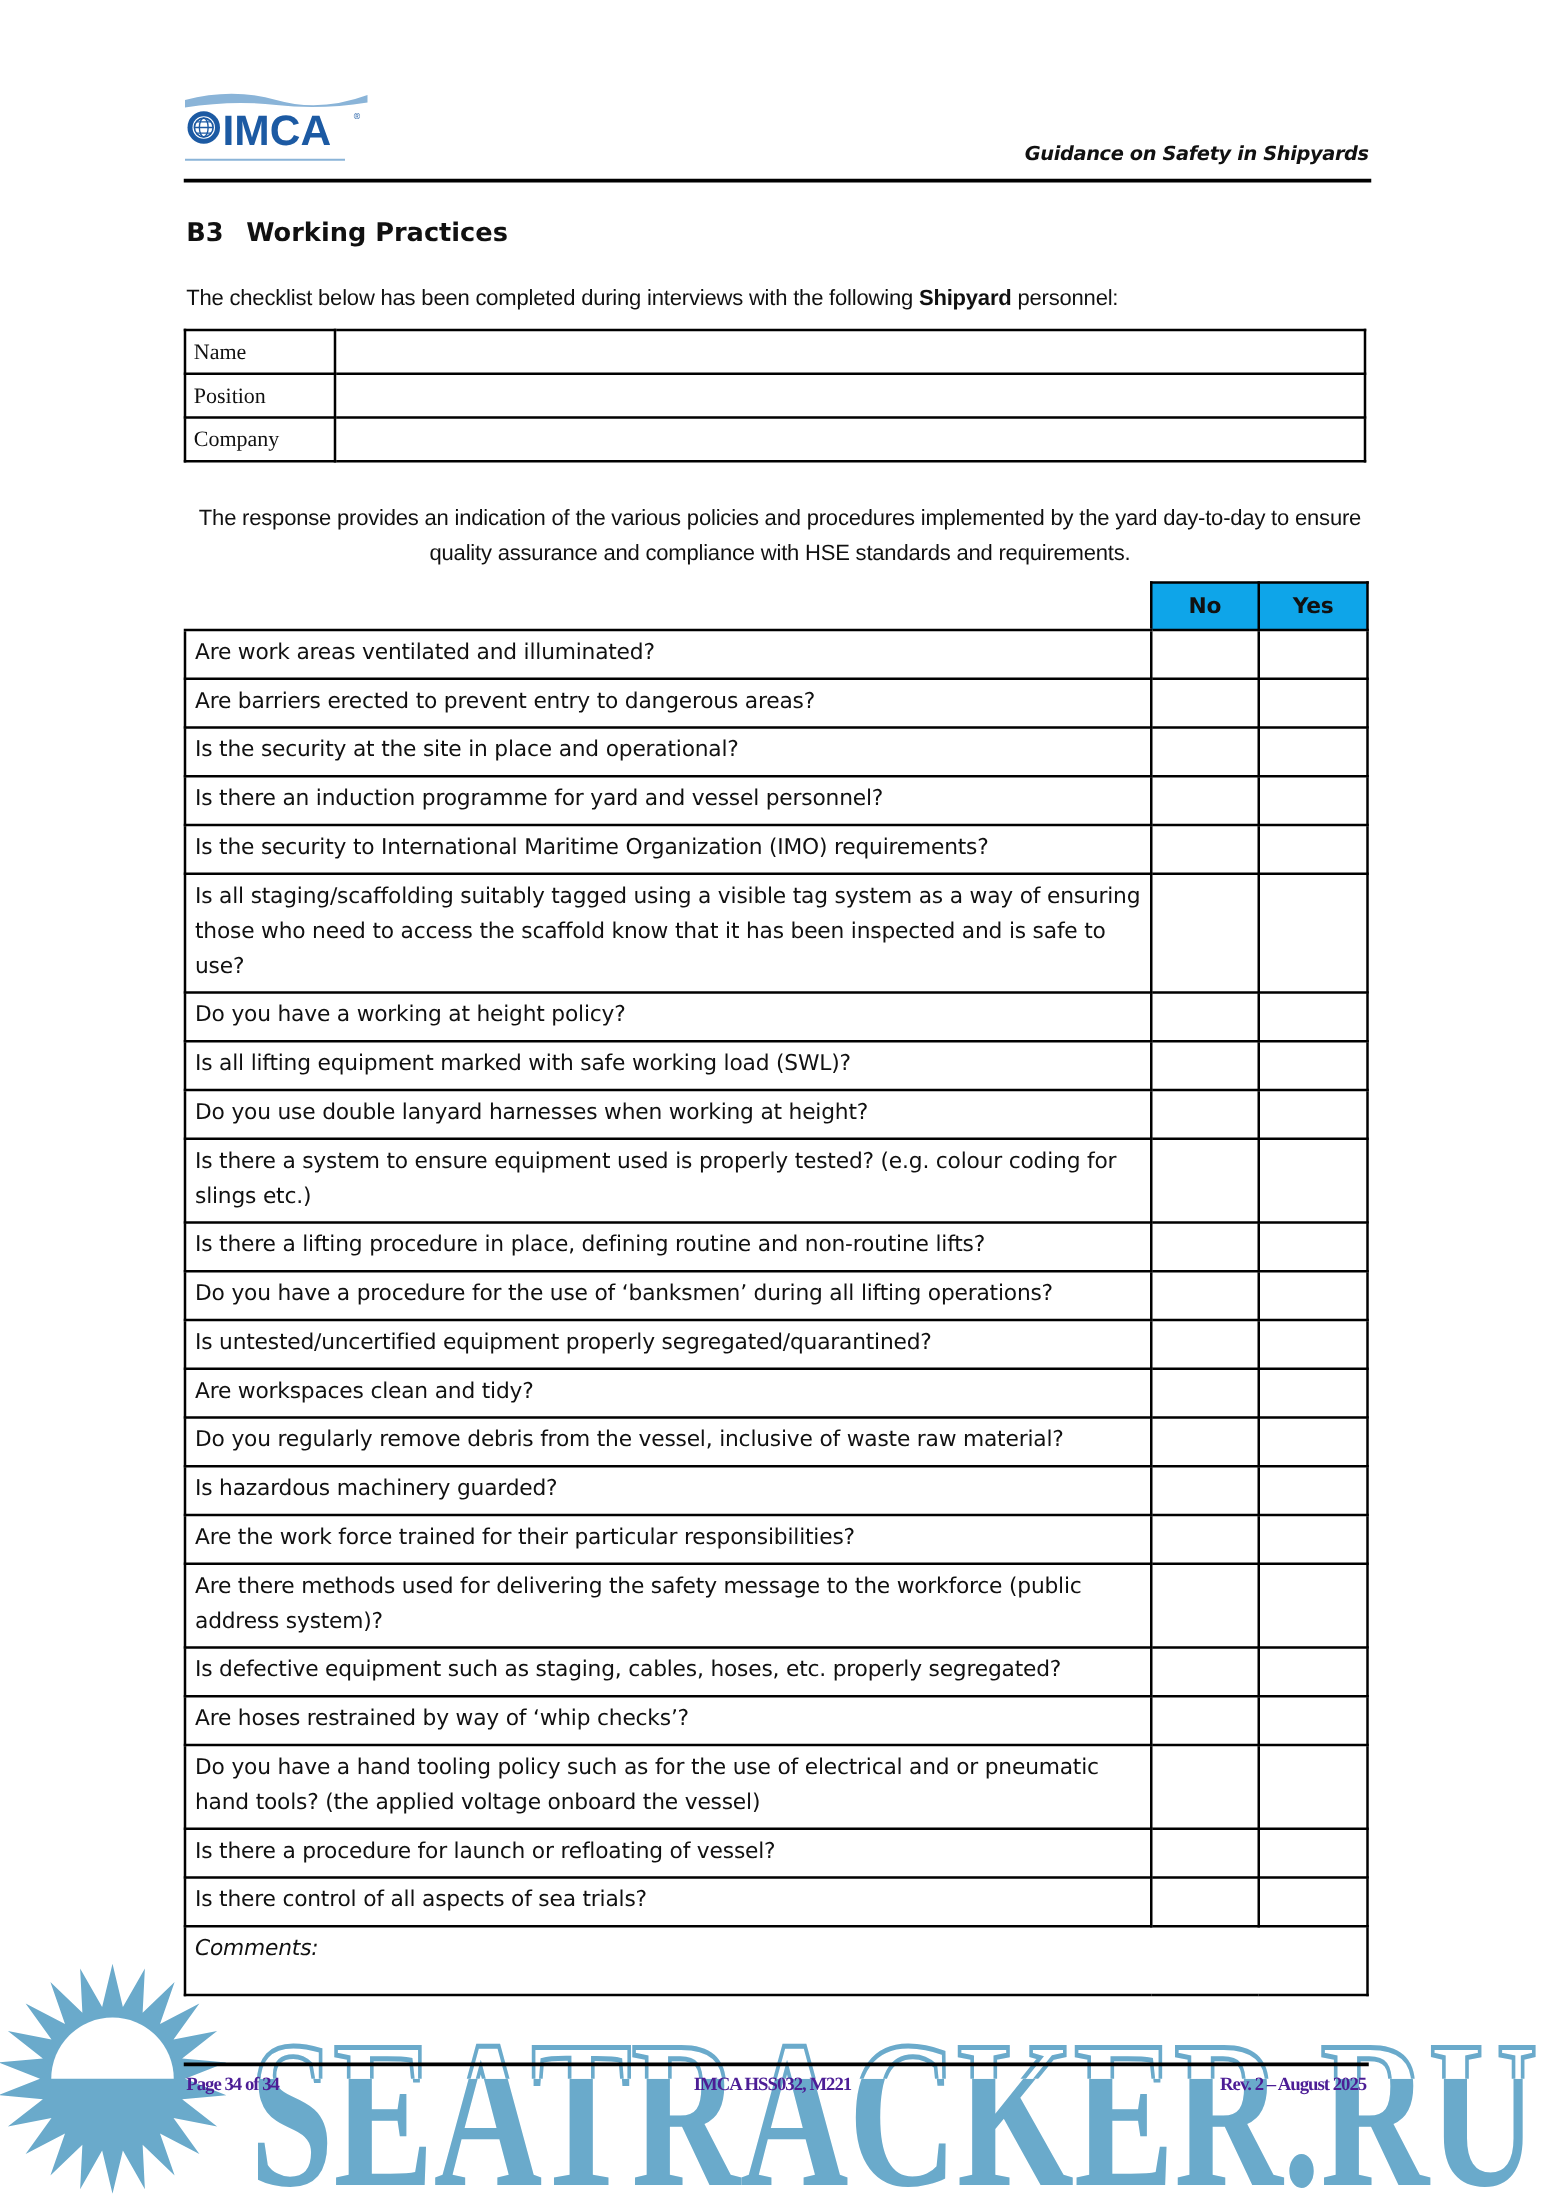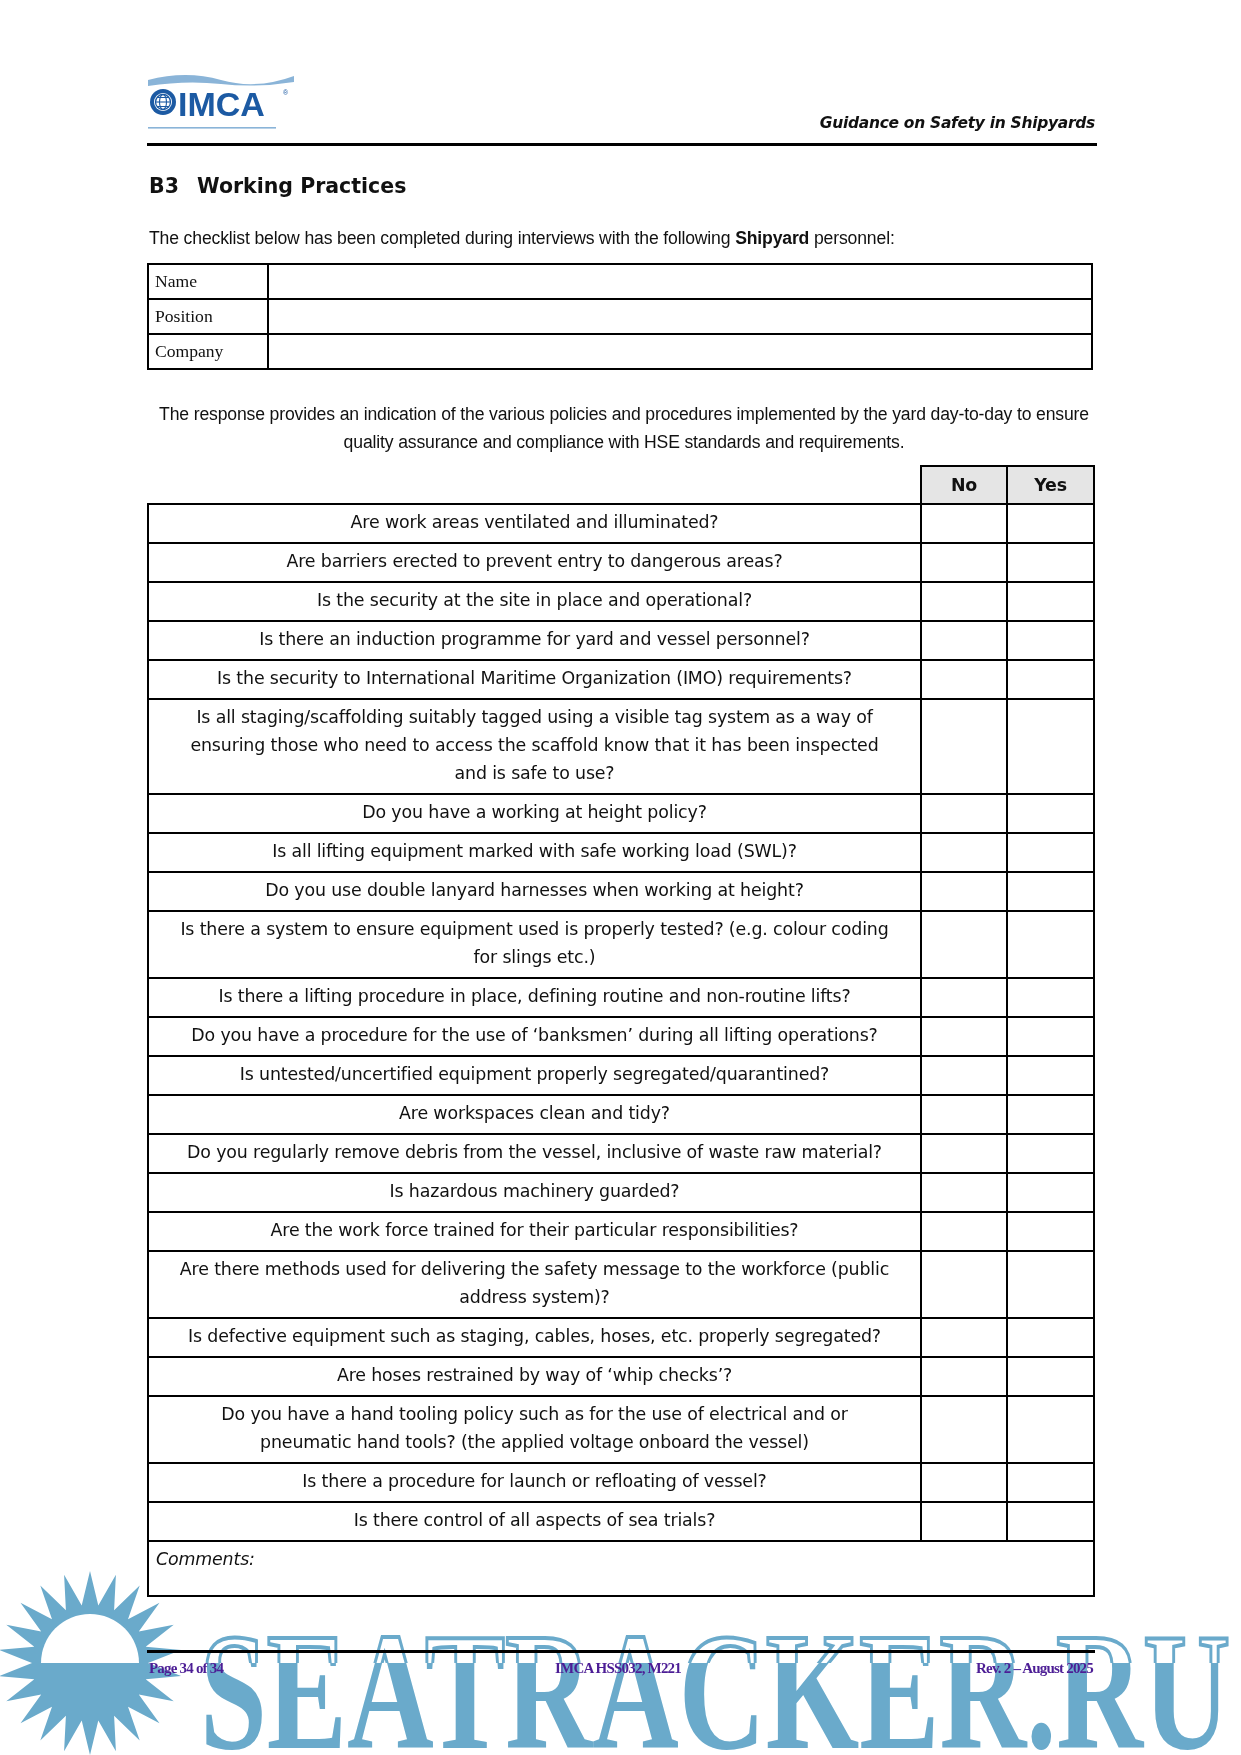--- a/index.html
+++ b/index.html
@@ -22,26 +22,26 @@
   #response { top: 400px; text-align: center; }
 
   
   #personnel-table { left: 147px; top: 263px; width: 946px; border-collapse: collapse; }
   #personnel-table td { border: 2.5px solid #000; height: 33px; padding: 0 6px; font-size: 17.6px; font-family: Liberation Serif, serif; }
   #personnel-table td.lbl { width: 106px; }
 
   
   #checklist { left: 147px; top: 465px; width: 946px; border-collapse: collapse; table-layout: fixed; }
   #checklist td, #checklist th { border: 2.5px solid #000; font-family: "DejaVu Sans", sans-serif; font-size: 17.4px; letter-spacing: -0.15px; }
-  #checklist th { background: #e5e5e5; font-weight: bold; height: 34px; text-align: center; }
+  #checklist th { background: #0ea5e9; font-weight: bold; height: 34px; text-align: center; }
   #checklist th.blank { background: transparent; border: none; border-bottom: 2.5px solid #000; }
   #checklist col.q { width: 773px; }
   #checklist col.no { width: 86px; }
   #checklist col.yes { width: 87px; }
-  #checklist td.q { padding: 3px 25px; line-height: 28px; vertical-align: top; text-align: center; }
+  #checklist td.q { padding: 3px 7px; line-height: 28px; vertical-align: top; }
   #checklist tr.l1 td { height: 31px; }
   #checklist tr.l2 td { height: 59px; }
   #checklist tr.l3 td { height: 87px; }
   #checklist td.comments { font-style: italic; height: 47px; vertical-align: top; padding: 3px 7px; line-height: 28px; }
 
   
   #footer-rule { left: 147px; top: 1650px; width: 948px; height: 2.5px; background: #000; }
   .foot { top: 1660px; font-size: 15px; font-weight: bold; font-family: Liberation Serif, serif; letter-spacing: -0.8px; color: #4c1d95; }
   #footer-page { left: 149px; }
   #footer-ref { left: 555px; }

